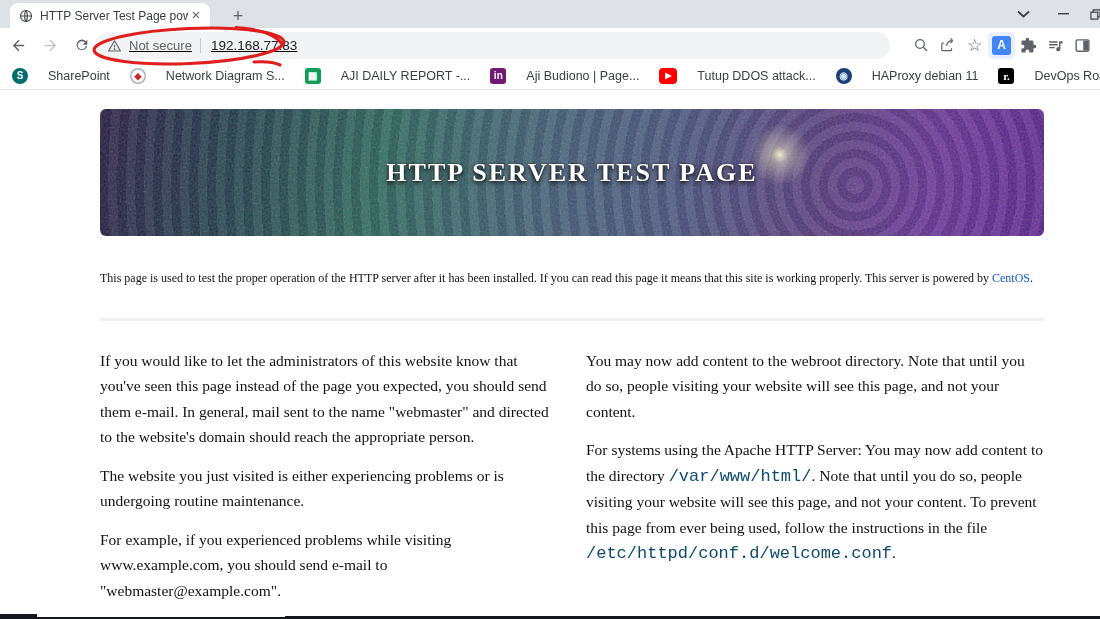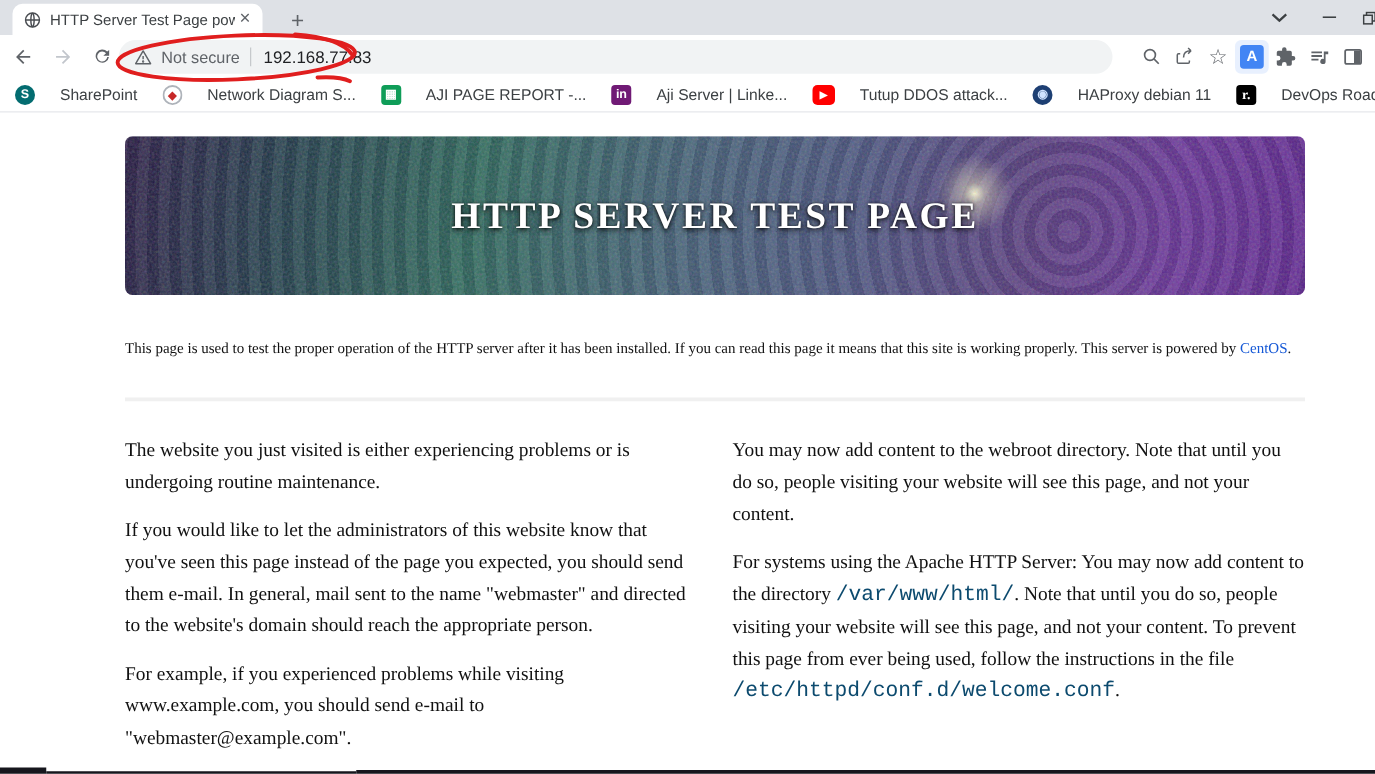--- a/index.html
+++ b/index.html
@@ -18,21 +18,21 @@
             font-size:18px; line-height:22px; color:#5f6368; border-radius:12px; }
   .wctrl { position:absolute; top:0; height:28px; display:flex; align-items:center; justify-content:center; }
   .wc-chevron { left:1008px; width:30px; }
   .wc-min { left:1048px; width:30px; }
   .wc-max { left:1080px; width:30px; }
 
   .toolbar { position:relative; width:1100px; height:34px; background:#fff; display:flex; align-items:center; }
   .navbtn { width:28px; height:28px; display:flex; align-items:center; justify-content:center;
             border-radius:14px; margin-left:4px; }
   .omnibox { position:absolute; left:95px; top:4px; width:795px; height:27px; background:#f1f3f4;
-             border-radius:14px; display:flex; align-items:center; padding:0 12px; }
+             border-radius:14px; display:flex; align-items:center; padding:0 12px;text-decoration:underline; }
   .omni-sec { font-size:13px; color:#5f6368; margin:0 8px 0 7px; }
   .omni-sep { width:1px; height:15px; background:#c6c9cc; margin-right:10px; }
   .omni-url { font-size:13.5px; color:#202124; }
   .tb-right { position:absolute; right:0; top:0; height:34px; display:flex; align-items:center; padding-right:4px; }
   .tb-ic { width:27px; height:27px; display:flex; align-items:center; justify-content:center; border-radius:13px; }
   .star-glyph { font-size:17px; color:#5f6368; }
   .translate-box { width:19px; height:19px; background:#4285f4; border-radius:3px; color:#fff;
                    font-size:12px; font-weight:bold; text-align:center; line-height:19px; }
   .translate-wrap { background:#e8f0fe; border-radius:5px; }
 
@@ -50,21 +50,21 @@
   .page { position:relative; width:1100px; height:528px; background:#fff; }
   .content { width:944px; margin:0 auto 0 100px; }
   .banner { position:relative; margin-top:19px; height:127px; border-radius:6px; overflow:hidden;
     background:
       radial-gradient(circle at 72% 36%, rgba(255,255,215,0.95) 0, rgba(255,250,200,0.45) 1.2%, rgba(255,250,200,0.0) 4.5%),
       repeating-radial-gradient(circle at 80% 60%, rgba(255,255,255,0.06) 0 9px, rgba(10,0,40,0.10) 9px 18px),
       linear-gradient(100deg,#241640 0%,#1c3a46 14%,#266456 30%,#3f5c74 48%,#46507c 62%,#54387c 76%,#652e96 88%,#5b1f8e 100%);
   }
   .banner-noise { position:absolute; inset:0; width:100%; height:100%; }
   .banner-title { position:absolute; inset:0; display:flex; align-items:center; justify-content:center;
-    color:#fff; font-family:"Liberation Serif", serif; font-weight:bold; font-size:30px;
+    color:#fff; font-family:"Liberation Serif", serif; font-weight:bold; font-size:26px;
     letter-spacing:2px; text-shadow:0 2px 4px rgba(0,0,0,0.85), 0 0 2px rgba(0,0,0,0.6); }
   .intro { margin-top:30px; font-family:"Liberation Serif", serif; font-size:12px;
            line-height:25.5px; color:#111; }
   .intro a, .cols a { color:#1558d6; text-decoration:none; }
   hr.rule { border:none; border-top:3px solid #f0f0f0; margin-top:26px; }
   .cols { display:flex; gap:28px; margin-top:14px; }
   .col { width:458px; }
   .col h2 { font-family:"Liberation Serif", serif; font-size:20.5px; color:#000; margin:22px 0 6px 0; }
   .col p { font-family:"Liberation Serif", serif; font-size:15.5px; line-height:25.5px;
            color:#111; margin-top:13px; }
@@ -182,25 +182,25 @@
   <div class="bm">
     <span class="bm-ico" style="background: rgb(3, 108, 112); color: rgb(255, 255, 255); border-radius: 50%;">S</span>
     <span class="bm-label">SharePoint</span>
   </div>
   <div class="bm">
     <span class="bm-ico bm-ico-ring" style="background: rgb(255, 255, 255); color: rgb(198, 40, 40); border-radius: 50%;">◆</span>
     <span class="bm-label">Network Diagram S...</span>
   </div>
   <div class="bm">
     <span class="bm-ico" style="background: rgb(15, 157, 88); color: rgb(255, 255, 255); border-radius: 3px;">▦</span>
-    <span class="bm-label">AJI PAGE REPORT -...</span>
+    <span class="bm-label">AJI DAILY REPORT -...</span>
   </div>
   <div class="bm">
     <span class="bm-ico" style="background: #701a75; color: rgb(255, 255, 255); border-radius: 3px;">in</span>
-    <span class="bm-label">Aji Server | Linke...</span>
+    <span class="bm-label">Aji Budiono | Page...</span>
   </div>
   <div class="bm">
     <span class="bm-ico bm-ico-yt" style="background: rgb(255, 0, 0); color: rgb(255, 255, 255); border-radius: 4px;">▶</span>
     <span class="bm-label">Tutup DDOS attack...</span>
   </div>
   <div class="bm">
     <span class="bm-ico" style="background: rgb(29, 63, 115); color: rgb(207, 227, 255); border-radius: 50%;">◉</span>
     <span class="bm-label">HAProxy debian 11</span>
   </div>
   <div class="bm">
@@ -225,22 +225,22 @@
       </svg>
       <div class="banner-title">HTTP SERVER TEST PAGE</div>
     </div>
 
     <p class="intro"><span>This page is used to test the proper operation of the HTTP server after it has been installed. If you can read this page it means that this site is working properly. This server is powered by </span><a href="#">CentOS</a><span>.</span></p>
 
     <hr class="rule">
 
     <div class="cols">
       <div class="col">
+        <p><span>If you would like to let the administrators of this website know that you've seen this page instead of the page you expected, you should send them e-mail. In general, mail sent to the name "webmaster" and directed to the website's domain should reach the appropriate person.</span></p>
         <p><span>The website you just visited is either experiencing problems or is undergoing routine maintenance.</span></p>
-        <p><span>If you would like to let the administrators of this website know that you've seen this page instead of the page you expected, you should send them e-mail. In general, mail sent to the name "webmaster" and directed to the website's domain should reach the appropriate person.</span></p>
         <p><span>For example, if you experienced problems while visiting www.example.com, you should send e-mail to "webmaster@example.com".</span></p>
       </div>
       <div class="col">
         <p><span>You may now add content to the webroot directory. Note that until you do so, people visiting your website will see this page, and not your content.</span></p>
         <p><span>For systems using the Apache HTTP Server: You may now add content to the directory </span><code>/var/www/html/</code><span>. Note that until you do so, people visiting your website will see this page, and not your content. To prevent this page from ever being used, follow the instructions in the file </span><code>/etc/httpd/conf.d/welcome.conf</code><span>.</span></p>
 
       </div>
     </div>
   </div>
 </div>

